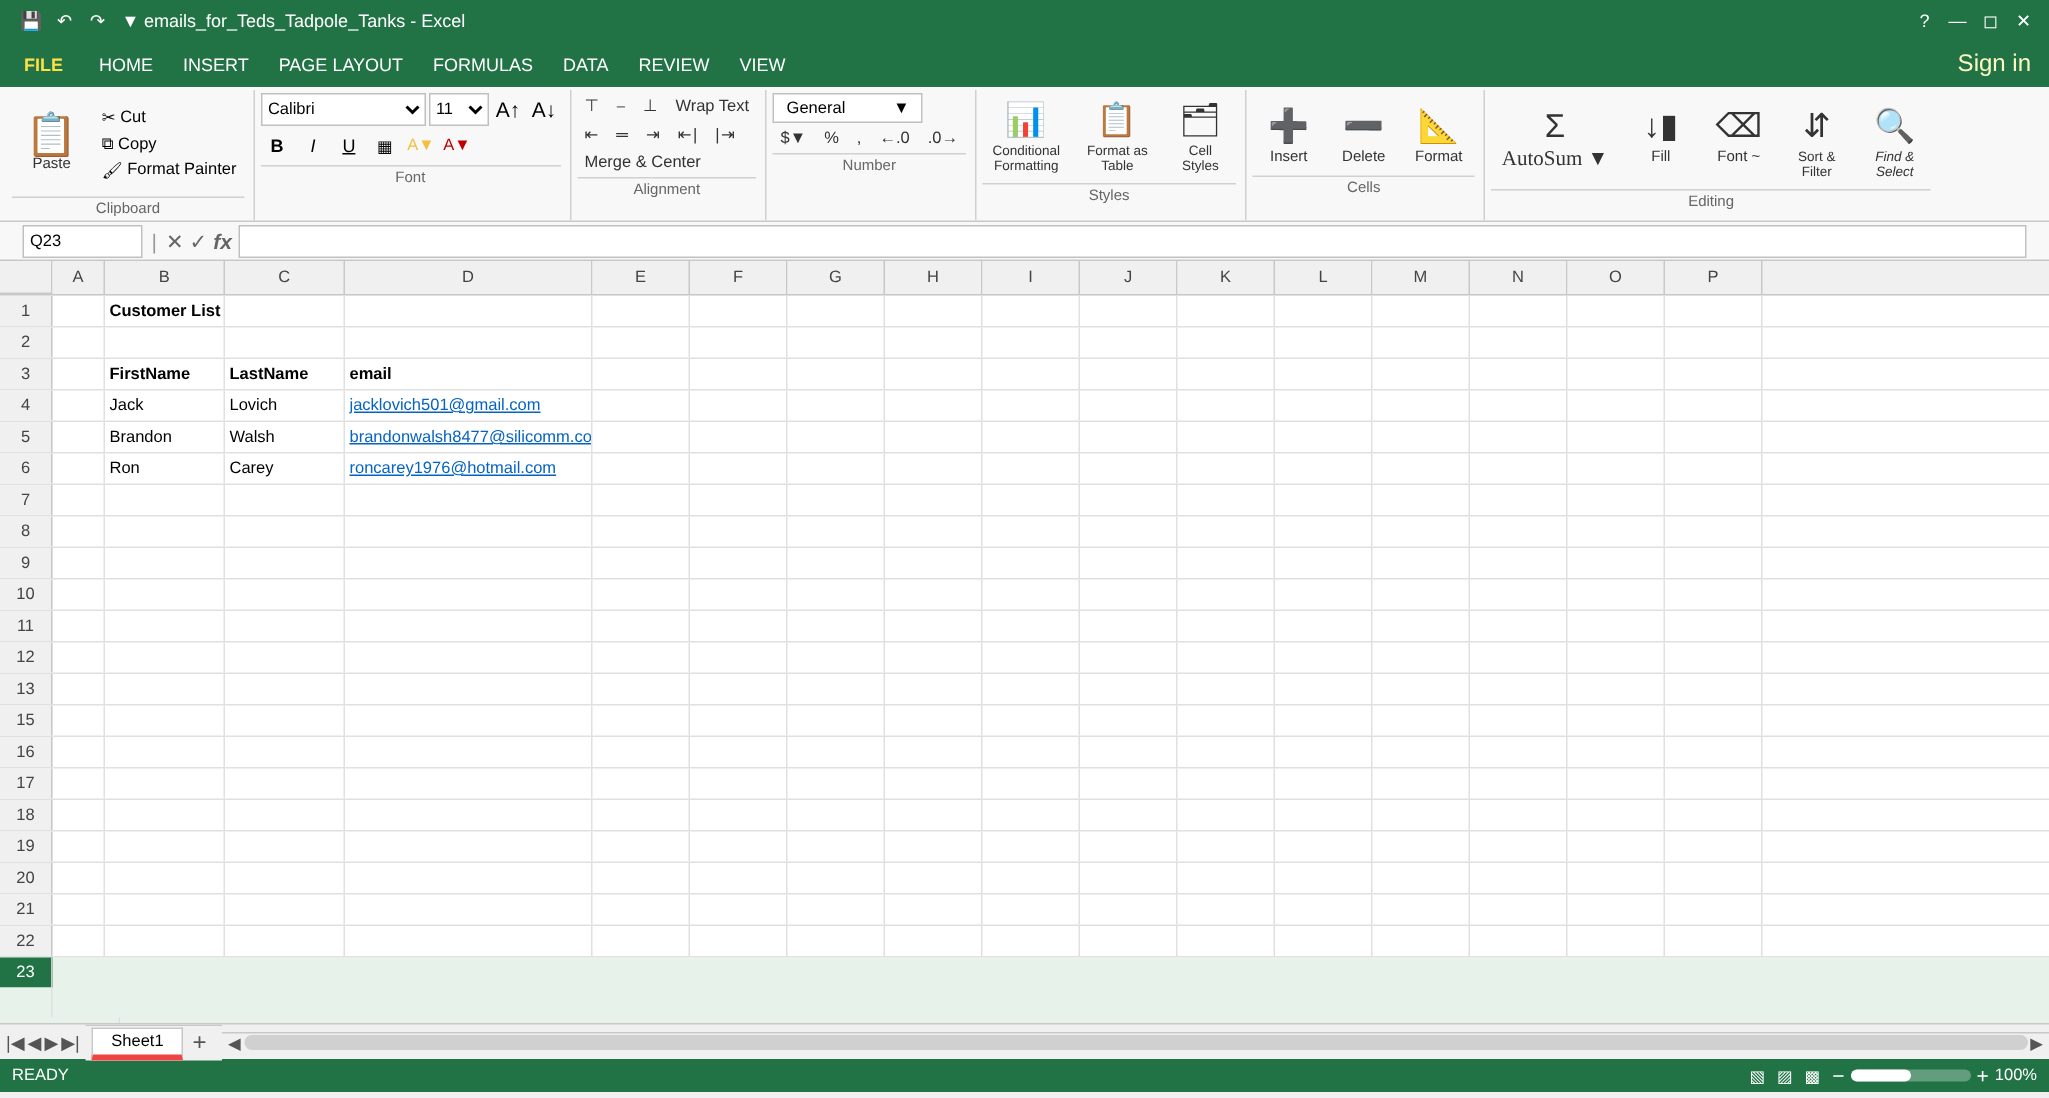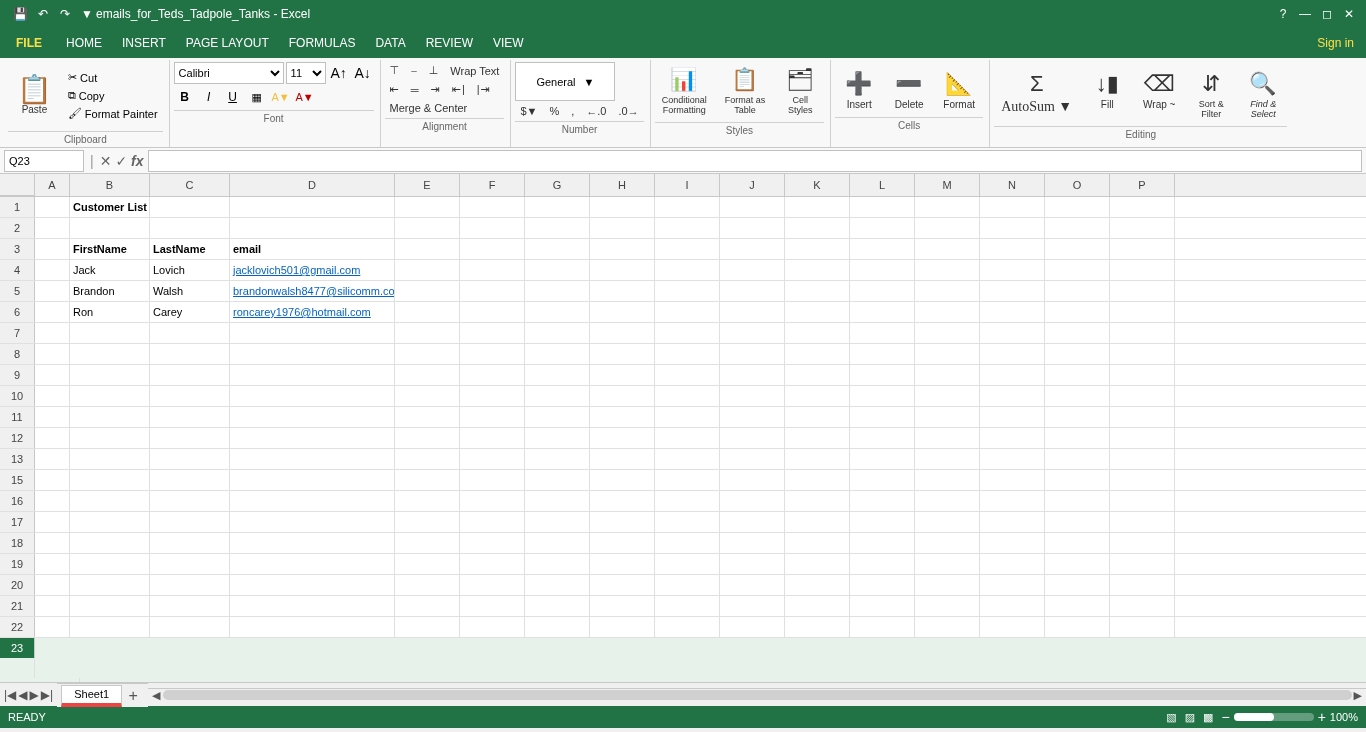--- a/index.html
+++ b/index.html
@@ -50,21 +50,21 @@
     }
     .menu-item {
       background: transparent;
       border: none;
       color: white;
       padding: 4px 10px;
       font-size: 12px;
       cursor: pointer;
       height: 30px;
     }
-    .sign-in { margin-left: auto; color: #fde047; font-size: 12px; padding-right: 10px; cursor: pointer; }
+    .sign-in { margin-left: auto; color: #fef9c3; font-size: 16px; padding-right: 10px; cursor: pointer; }
 
     
     #ribbon {
       background: #f8f8f8;
       border-bottom: 1px solid #c8c8c8;
       padding: 2px 4px 0;
       display: flex;
       gap: 0;
       min-height: 90px;
     }
@@ -145,23 +145,23 @@
     .italic { font-style: italic; }
     .underline { text-decoration: underline; }
 
     
     .align-section { display: flex; flex-direction: column; gap: 2px; }
 
     
     .number-section { display: flex; flex-direction: column; gap: 2px; }
     .number-format-box {
       border: 1px solid #c0c0c0; background: white;
-      padding: 1px 20px; font-size: 11px; cursor: pointer;
+      padding: 1px 8px; font-size: 11px; cursor: pointer;
       display: flex; align-items: center; justify-content: space-between;
-      width: 100px; height: 39px;
+      width: 100px; height: 20px;
     }
 
     
     .styles-section { display: flex; flex-direction: row; gap: 4px; align-items: center; }
 
     
     .ribbon-btn-lg {
       display: flex; flex-direction: column;
       align-items: center; justify-content: center;
       background: transparent; border: 1px solid transparent;
@@ -176,21 +176,21 @@
     
     .editing-section { display: flex; flex-direction: row; gap: 4px; align-items: flex-start; padding-top: 4px; }
 
     
     #formula-bar {
       background: #f8f8f8;
       border-bottom: 1px solid #c8c8c8;
       height: 26px;
       display: flex;
       align-items: center;
-      padding: 0 4px;
+      padding: 0 15px;
       gap: 4px;
     }
     .cell-ref {
       width: 80px; height: 22px;
       border: 1px solid #c0c0c0; background: white;
       font-size: 11px; padding: 0 4px;
       display: flex; align-items: center;
     }
     .formula-divider { color: #999; padding: 0 2px; font-size: 14px; }
     .formula-icons { display: flex; gap: 4px; align-items: center; color: #666; font-size: 14px; cursor: pointer; }
@@ -497,21 +497,21 @@
       <div class="ribbon-btn-lg">
         <span class="icon-lg">Σ</span>
         <span style="font-size:14px;text-align:left;font-family:Liberation Serif, serif;">AutoSum ▼</span>
       </div>
       <div class="ribbon-btn-lg">
         <span class="icon-lg">↓▮</span>
         <span>Fill</span>
       </div>
       <div class="ribbon-btn-lg">
         <span class="icon-lg">⌫</span>
-        <span>Wrap ~</span>
+        <span>Font ~</span>
       </div>
       <div class="ribbon-btn-lg">
         <span class="icon-lg">⇵</span>
         <span style="font-size:9px;text-align:center;">Sort &amp;<br>Filter</span>
       </div>
       <div class="ribbon-btn-lg">
         <span class="icon-lg">🔍</span>
         <span style="font-size:9px;text-align:center;font-style:italic;">Find &amp;<br>Select</span>
       </div>
     </div>

